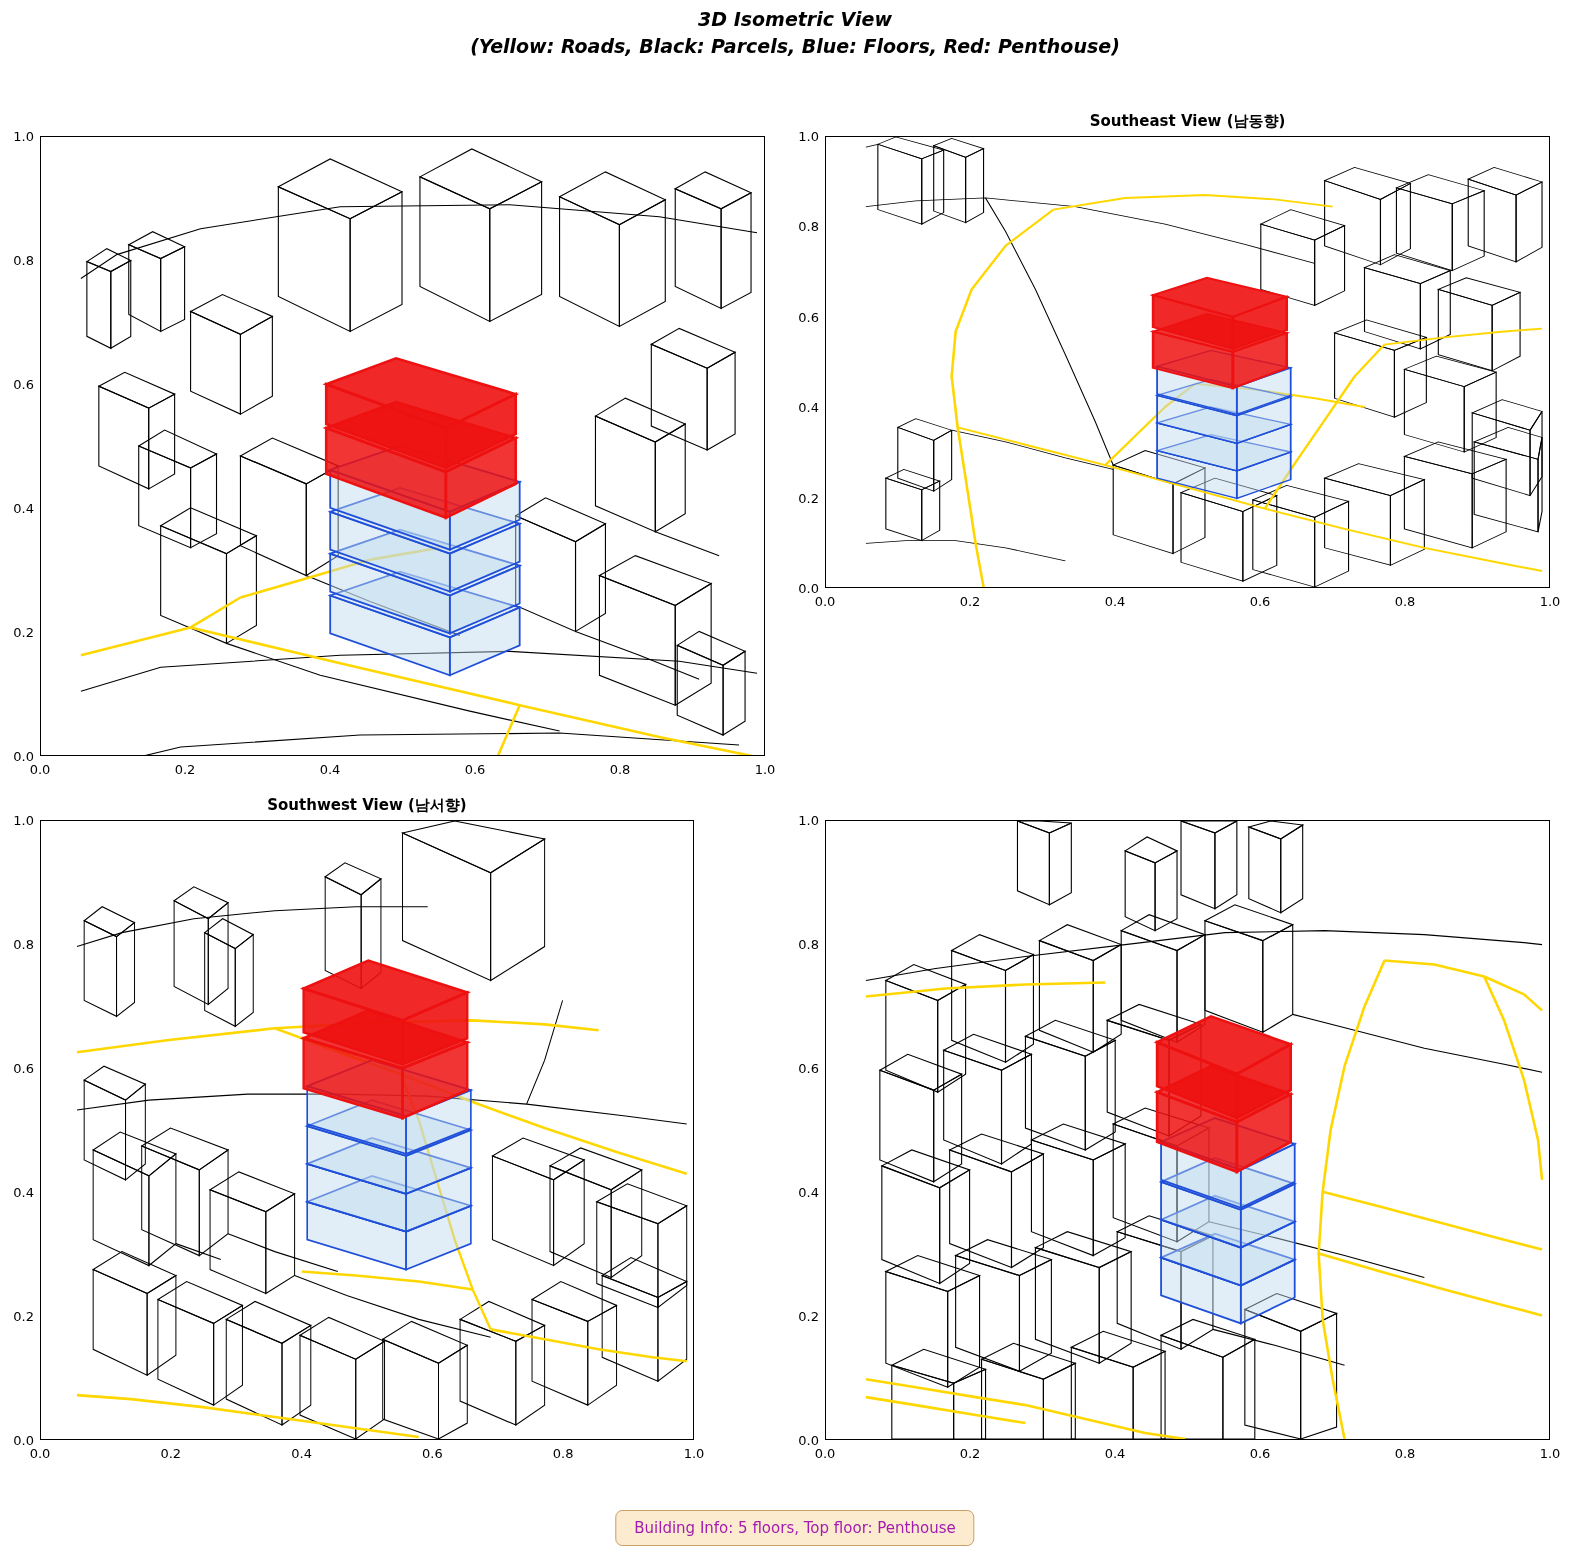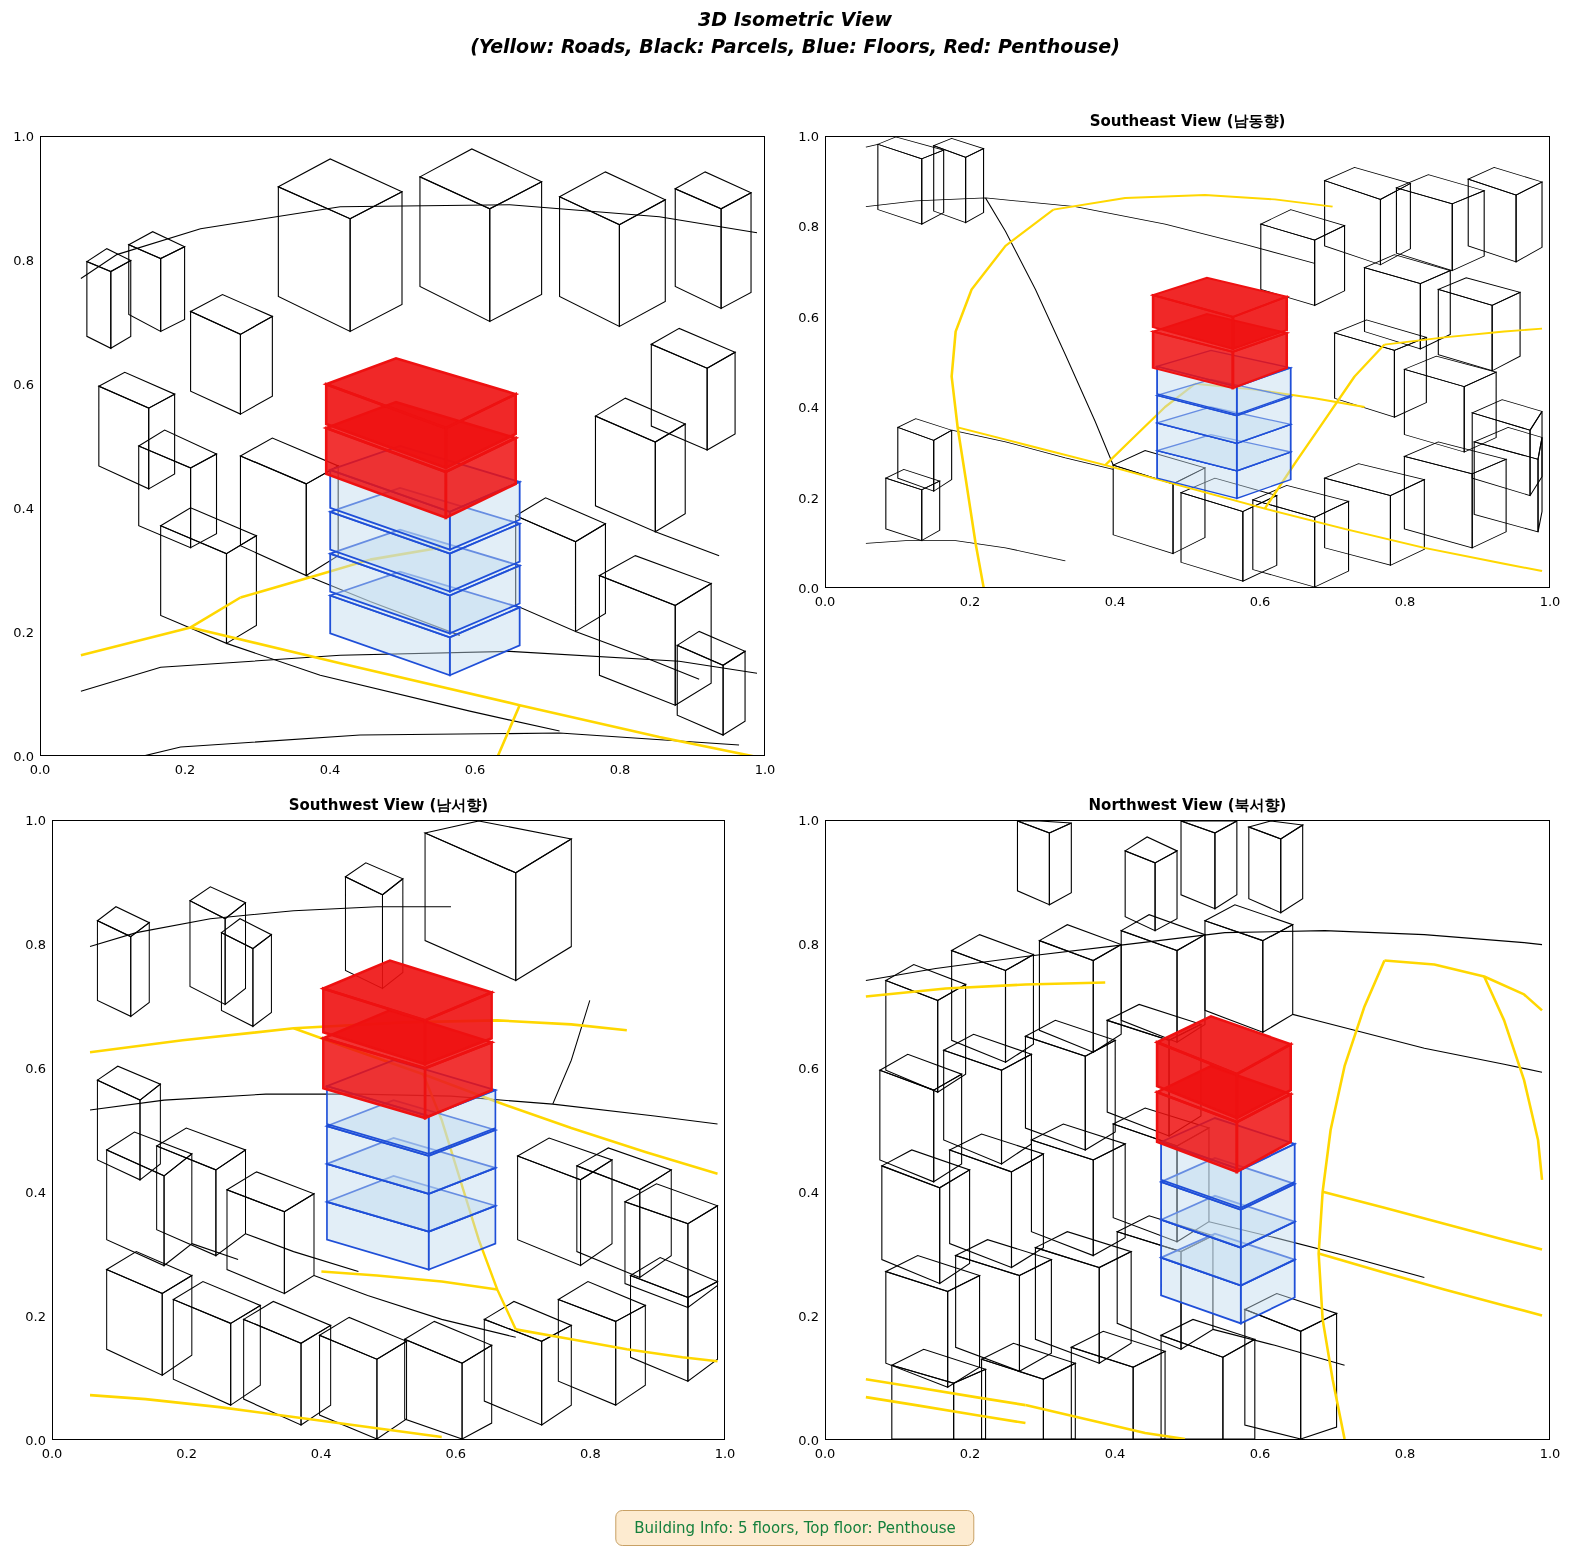--- a/index.html
+++ b/index.html
@@ -91,21 +91,21 @@
   .info-box {
     position: absolute;
     left: 50%;
     transform: translateX(-50%);
     bottom: 14px;
     background: #fdebd0;
     border: 1.2px solid #c8a165;
     border-radius: 7px;
     padding: 8px 18px;
     font-size: 15px;
-    color: #15803d;
+    color: #a21caf;
   }
 </style>
 </head>
 <body>
 
 <div id="figure">
 
   <div class="fig-title">3D Isometric View
 (Yellow: Roads, Black: Parcels, Blue: Floors, Red: Penthouse)</div>
 
@@ -343,21 +343,21 @@
     <div class="ticklabels-y">
       <span class="tick-y" style="top:100%">0.0</span>
       <span class="tick-y" style="top:80%">0.2</span>
       <span class="tick-y" style="top:60%">0.4</span>
       <span class="tick-y" style="top:40%">0.6</span>
       <span class="tick-y" style="top:20%">0.8</span>
       <span class="tick-y" style="top:0%">1.0</span>
     </div>
   </div>
 
-  <div class="panel" style="left:52px; top:820px; width:654px; height:620px;padding-left:19px;">
+  <div class="panel" style="left:40px; top:820px; width:654px; height:620px;">
     <div class="panel-title">Southwest View (남서향)</div>
     <div class="axes">
       <svg viewBox="0 0 725 620" preserveAspectRatio="none">
         <g fill="none" stroke="#000000" stroke-width="1.1">
           <path d="M48 100 L48 180 L84 196 L84 116 Z"></path>
           <path d="M48 100 L68 86 L104 102 L84 116 Z"></path>
           <path d="M84 116 L104 102 L104 182 L84 196 Z"></path>
           <path d="M148 80 L148 166 L186 184 L186 98 Z"></path>
           <path d="M148 80 L170 66 L208 82 L186 98 Z"></path>
           <path d="M186 98 L208 82 L208 168 L186 184 Z"></path>
@@ -466,21 +466,20 @@
       <span class="tick-y" style="top:100%">0.0</span>
       <span class="tick-y" style="top:80%">0.2</span>
       <span class="tick-y" style="top:60%">0.4</span>
       <span class="tick-y" style="top:40%">0.6</span>
       <span class="tick-y" style="top:20%">0.8</span>
       <span class="tick-y" style="top:0%">1.0</span>
     </div>
   </div>
 
   <div class="panel" style="left:825px; top:820px; width:725px; height:620px;">
-    <div class="panel-title">Northwest View (북서향)</div>
     <div class="axes">
       <svg viewBox="0 0 725 620" preserveAspectRatio="none">
         <g fill="none" stroke="#000000" stroke-width="1.1">
           <path d="M192 0 L192 70 L224 84 L224 12 Z"></path>
           <path d="M192 0 L214 0 L246 2 L224 12 Z"></path>
           <path d="M224 12 L246 2 L246 72 L224 84 Z"></path>
           <path d="M300 30 L300 96 L330 110 L330 42 Z"></path>
           <path d="M300 30 L322 16 L352 30 L330 42 Z"></path>
           <path d="M330 42 L352 30 L352 98 L330 110 Z"></path>
           <path d="M356 0 L356 74 L390 88 L390 12 Z"></path>

